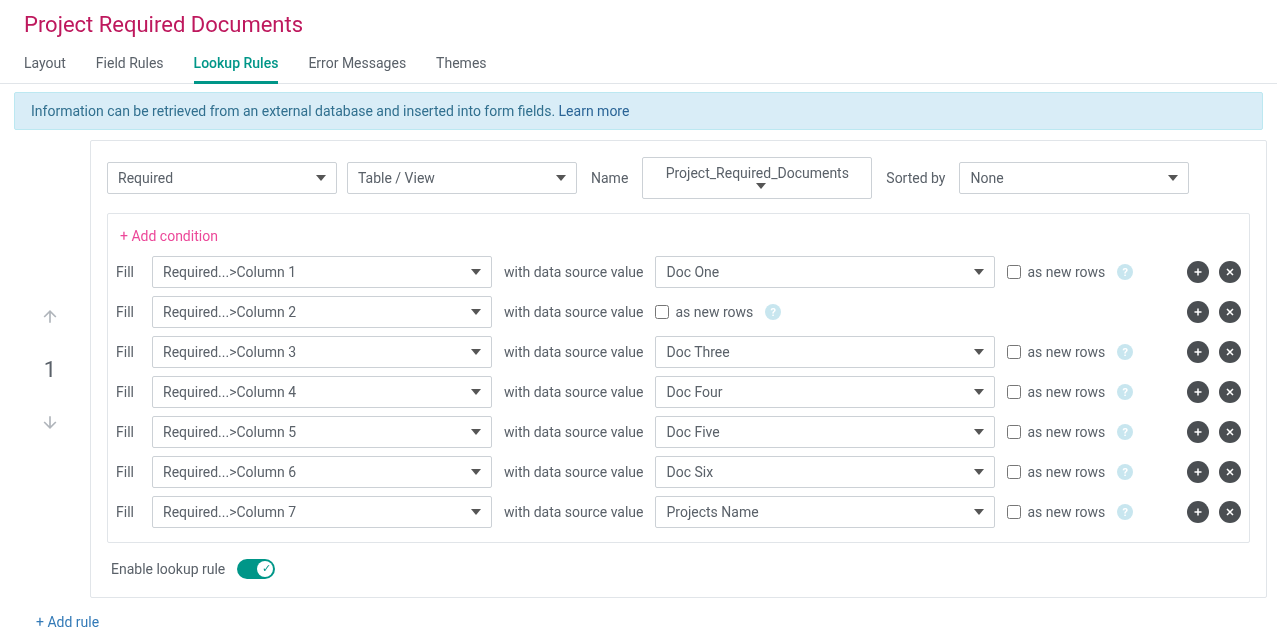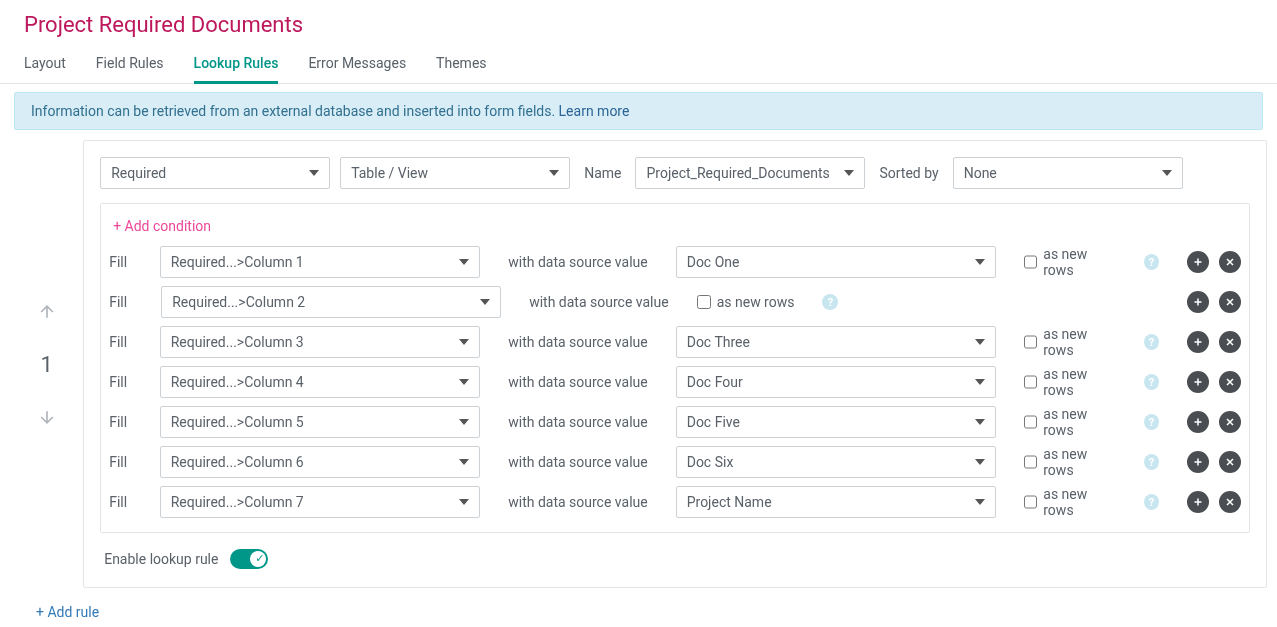--- a/index.html
+++ b/index.html
@@ -98,40 +98,40 @@
     border: 1px solid #ccd1d6;
     background: #fff;
     padding: 7px 10px;
     border-radius: 2px;
     cursor: pointer;
     min-width: 0;
   }
   .select .caret { color: #555; margin-left: 8px; }
   .ds1 { width: 230px; }
   .ds2 { width: 230px; }
-  .ds3 { width: 230px; }
+  .ds3 { width: 230px; flex-direction: column; }
   .ds4 { width: 230px; }
   .label-sm { color: #5a6169; font-size: 14px; padding: 0 4px; }
 
   .fill-container {
     border: 1px solid #e1e5e9;
     border-radius: 2px;
     padding: 14px 8px 14px 8px;
     margin-bottom: 14px;
   }
   .add-cond {
     color: #ec4899;
     cursor: pointer;
     font-size: 14px;
     padding: 0 0 12px 4px;
   }
   .fill-row {
     display: flex;
     align-items: center;
-    gap: 28px;
+    gap: 12px;
     margin-bottom: 8px;
   }
   .fill-row:last-child { margin-bottom: 0; }
   .fill-label { width: 24px; color: #5a6169; }
   .target-select { width: 340px; }
   .with-label { color: #5a6169; white-space: nowrap; }
   .source-select { width: 340px; }
   .checkbox-wrap {
     display: flex; align-items: center; gap: 6px;
     color: #5a6169;
@@ -454,21 +454,21 @@
           <div class="fill-row">
             <span class="fill-label">Fill</span>
             <div class="select target-select">
               <span>Required...&gt;Column 7</span>
               <svg class="caret caret-svg" viewBox="0 0 10 6">
                 <path d="M0 0l5 6 5-6z" fill="currentColor"></path>
               </svg>
             </div>
             <span class="with-label">with data source value</span>
             <div class="select source-select">
-              <span>Project Name</span>
+              <span>Projects Name</span>
               <svg class="caret caret-svg" viewBox="0 0 10 6">
                 <path d="M0 0l5 6 5-6z" fill="currentColor"></path>
               </svg>
             </div>
             <label class="checkbox-wrap">
               <input type="checkbox" style="">
               <span>as new rows</span>
             </label>
             <span class="help-icon">?</span>
             <div class="row-actions">

